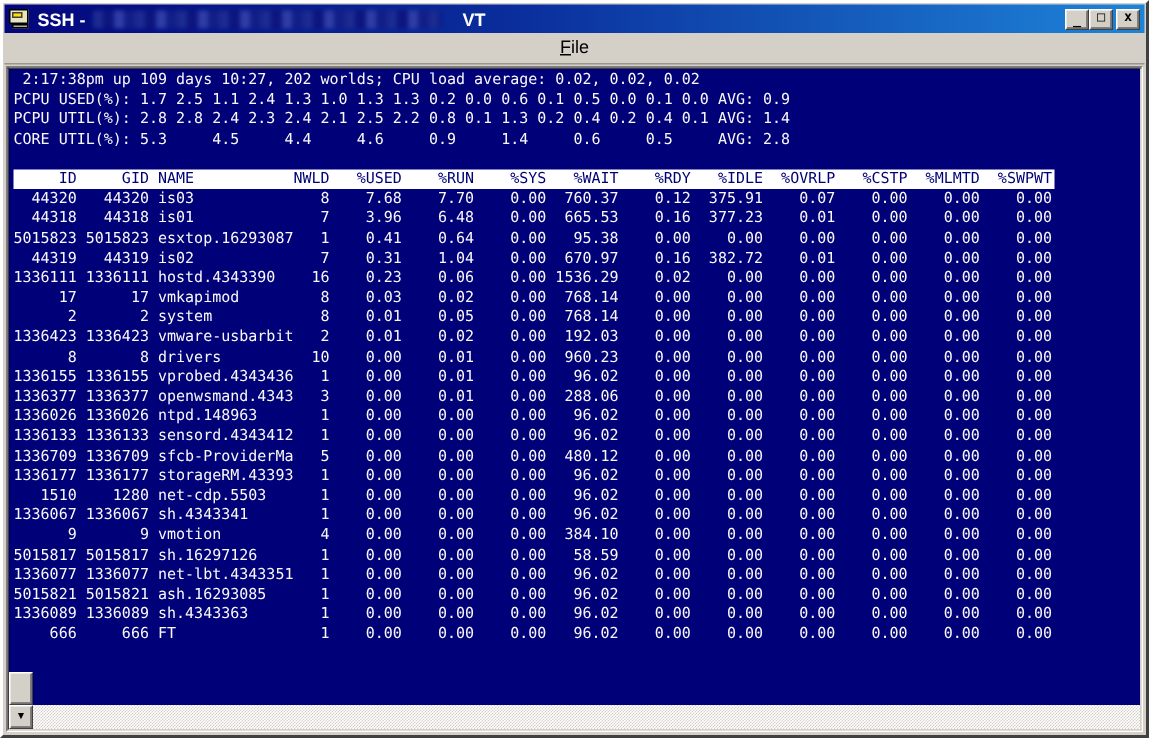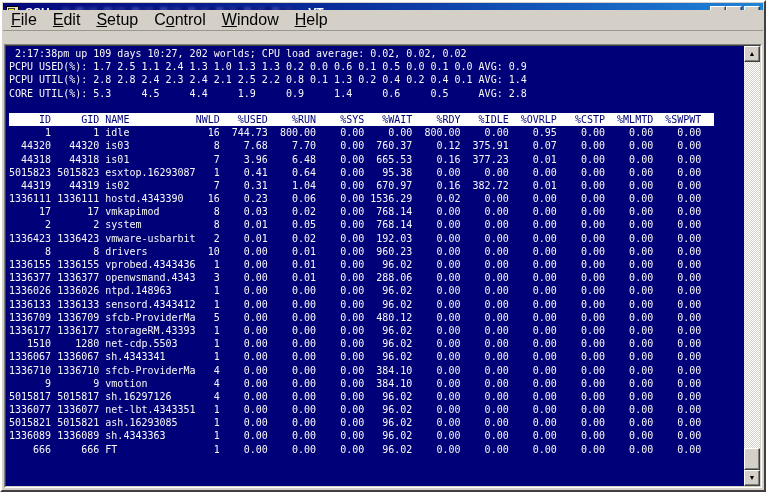--- a/index.html
+++ b/index.html
@@ -33,48 +33,49 @@
     width:16px;height:14px;background:#d4d0c8;color:#000;
     border:1px solid;border-color:#ffffff #404040 #404040 #ffffff;
     box-shadow:inset -1px -1px 0 #808080;
     font-size:9px;font-weight:bold;line-height:11px;text-align:center;
     font-family:"DejaVu Sans Mono",monospace;
   }
   .win-btn.min span{position:relative;top:2px;}
   .win-btn.close{margin-left:2px;}
   
   .menubar{
-    position:absolute;top:8px;left:1px;right:1px;height:21px;
+    position:absolute;top:20px;left:1px;right:1px;height:21px;
     background:#d4d0c8;display:flex;align-items:center;
     border-bottom:1px solid #9a968e;
-    font-size:16px;color:#000;
+    font-size:12px;color:#000;flex-direction:column;
   }
   .menu-item{padding:2px 8px 3px 8px;}
   .menu-item u{text-decoration:underline;}
   
   .term-frame{
     position:absolute;top:42px;left:2px;right:2px;bottom:2px;
     border:1px solid;border-color:#808080 #ffffff #ffffff #808080;
   }
   .term-frame-inner{
     position:absolute;inset:0;
     border:1px solid;border-color:#404040 #d4d0c8 #d4d0c8 #404040;
     display:flex;
+    flex-direction:column;
   }
   .term-screen{
     flex:1 1 auto;background:#000078;color:#f8f8f8;
     overflow:hidden;padding:1px 0 0 3px;
   }
   .term-line{
     white-space:pre;height:13.2px;
     font-family:"DejaVu Sans Mono",monospace;
     font-size:10px;line-height:13.2px;
   }
   .term-header-bg{
-    display:inline-block;background:#ffffff;color:#000078;padding-right:13px;
+    display:inline-block;background:#ffffff;color:#000078;padding-right:2px;
   }
   
   .scrollbar{
     flex:0 0 16px;position:relative;
     background:#fff;
     background-image:
       linear-gradient(45deg,#d4d0c8 25%,transparent 25%,transparent 75%,#d4d0c8 75%),
       linear-gradient(45deg,#d4d0c8 25%,transparent 25%,transparent 75%,#d4d0c8 75%);
     background-size:2px 2px;background-position:0 0,1px 1px;
   }
@@ -123,44 +124,42 @@
       <span class="menu-item"><u>W</u>indow</span>
       <span class="menu-item"><u>H</u>elp</span>
     </div>
 
   <div class="term-frame">
     <div class="term-frame-inner">
       <div class="term-screen" id="term-screen">
           <div class="term-line"> 2:17:38pm up 109 days 10:27, 202 worlds; CPU load average: 0.02, 0.02, 0.02</div>
           <div class="term-line">PCPU USED(%): 1.7 2.5 1.1 2.4 1.3 1.0 1.3 1.3 0.2 0.0 0.6 0.1 0.5 0.0 0.1 0.0 AVG: 0.9</div>
           <div class="term-line">PCPU UTIL(%): 2.8 2.8 2.4 2.3 2.4 2.1 2.5 2.2 0.8 0.1 1.3 0.2 0.4 0.2 0.4 0.1 AVG: 1.4</div>
-          <div class="term-line">CORE UTIL(%): 5.3     4.5     4.4     1.9     0.9     1.4     0.6     0.5     AVG: 2.8</div>
+          <div class="term-line">CORE UTIL(%): 5.3     4.5     4.4     4.6     0.9     1.4     0.6     0.5     AVG: 2.8</div>
           <div class="term-line">&nbsp;</div>
           <div class="term-line"><span class="term-header-bg">     ID     GID NAME           NWLD   %USED    %RUN    %SYS   %WAIT    %RDY   %IDLE  %OVRLP   %CSTP  %MLMTD  %SWPWT</span></div>
-          <div class="term-line">      1       1 idle             16  744.73  800.00    0.00    0.00  800.00    0.00    0.95    0.00    0.00    0.00</div>
           <div class="term-line">  44320   44320 is03              8    7.68    7.70    0.00  760.37    0.12  375.91    0.07    0.00    0.00    0.00</div>
           <div class="term-line">  44318   44318 is01              7    3.96    6.48    0.00  665.53    0.16  377.23    0.01    0.00    0.00    0.00</div>
           <div class="term-line">5015823 5015823 esxtop.16293087   1    0.41    0.64    0.00   95.38    0.00    0.00    0.00    0.00    0.00    0.00</div>
           <div class="term-line">  44319   44319 is02              7    0.31    1.04    0.00  670.97    0.16  382.72    0.01    0.00    0.00    0.00</div>
           <div class="term-line">1336111 1336111 hostd.4343390    16    0.23    0.06    0.00 1536.29    0.02    0.00    0.00    0.00    0.00    0.00</div>
           <div class="term-line">     17      17 vmkapimod         8    0.03    0.02    0.00  768.14    0.00    0.00    0.00    0.00    0.00    0.00</div>
           <div class="term-line">      2       2 system            8    0.01    0.05    0.00  768.14    0.00    0.00    0.00    0.00    0.00    0.00</div>
           <div class="term-line">1336423 1336423 vmware-usbarbit   2    0.01    0.02    0.00  192.03    0.00    0.00    0.00    0.00    0.00    0.00</div>
           <div class="term-line">      8       8 drivers          10    0.00    0.01    0.00  960.23    0.00    0.00    0.00    0.00    0.00    0.00</div>
           <div class="term-line">1336155 1336155 vprobed.4343436   1    0.00    0.01    0.00   96.02    0.00    0.00    0.00    0.00    0.00    0.00</div>
           <div class="term-line">1336377 1336377 openwsmand.4343   3    0.00    0.01    0.00  288.06    0.00    0.00    0.00    0.00    0.00    0.00</div>
           <div class="term-line">1336026 1336026 ntpd.148963       1    0.00    0.00    0.00   96.02    0.00    0.00    0.00    0.00    0.00    0.00</div>
           <div class="term-line">1336133 1336133 sensord.4343412   1    0.00    0.00    0.00   96.02    0.00    0.00    0.00    0.00    0.00    0.00</div>
           <div class="term-line">1336709 1336709 sfcb-ProviderMa   5    0.00    0.00    0.00  480.12    0.00    0.00    0.00    0.00    0.00    0.00</div>
           <div class="term-line">1336177 1336177 storageRM.43393   1    0.00    0.00    0.00   96.02    0.00    0.00    0.00    0.00    0.00    0.00</div>
           <div class="term-line">   1510    1280 net-cdp.5503      1    0.00    0.00    0.00   96.02    0.00    0.00    0.00    0.00    0.00    0.00</div>
           <div class="term-line">1336067 1336067 sh.4343341        1    0.00    0.00    0.00   96.02    0.00    0.00    0.00    0.00    0.00    0.00</div>
-          <div class="term-line">1336710 1336710 sfcb-ProviderMa   4    0.00    0.00    0.00  384.10    0.00    0.00    0.00    0.00    0.00    0.00</div>
           <div class="term-line">      9       9 vmotion           4    0.00    0.00    0.00  384.10    0.00    0.00    0.00    0.00    0.00    0.00</div>
-          <div class="term-line">5015817 5015817 sh.16297126       4    0.00    0.00    0.00   96.02    0.00    0.00    0.00    0.00    0.00    0.00</div>
+          <div class="term-line">5015817 5015817 sh.16297126       1    0.00    0.00    0.00   58.59    0.00    0.00    0.00    0.00    0.00    0.00</div>
           <div class="term-line">1336077 1336077 net-lbt.4343351   1    0.00    0.00    0.00   96.02    0.00    0.00    0.00    0.00    0.00    0.00</div>
           <div class="term-line">5015821 5015821 ash.16293085      1    0.00    0.00    0.00   96.02    0.00    0.00    0.00    0.00    0.00    0.00</div>
           <div class="term-line">1336089 1336089 sh.4343363        1    0.00    0.00    0.00   96.02    0.00    0.00    0.00    0.00    0.00    0.00</div>
           <div class="term-line">    666     666 FT                1    0.00    0.00    0.00   96.02    0.00    0.00    0.00    0.00    0.00    0.00</div>
         </div>
       <div class="scrollbar">
         <div class="sb-btn sb-up"><span>▲</span></div>
         <div class="sb-thumb"></div>
         <div class="sb-btn sb-down"><span>▼</span></div>
       </div>

